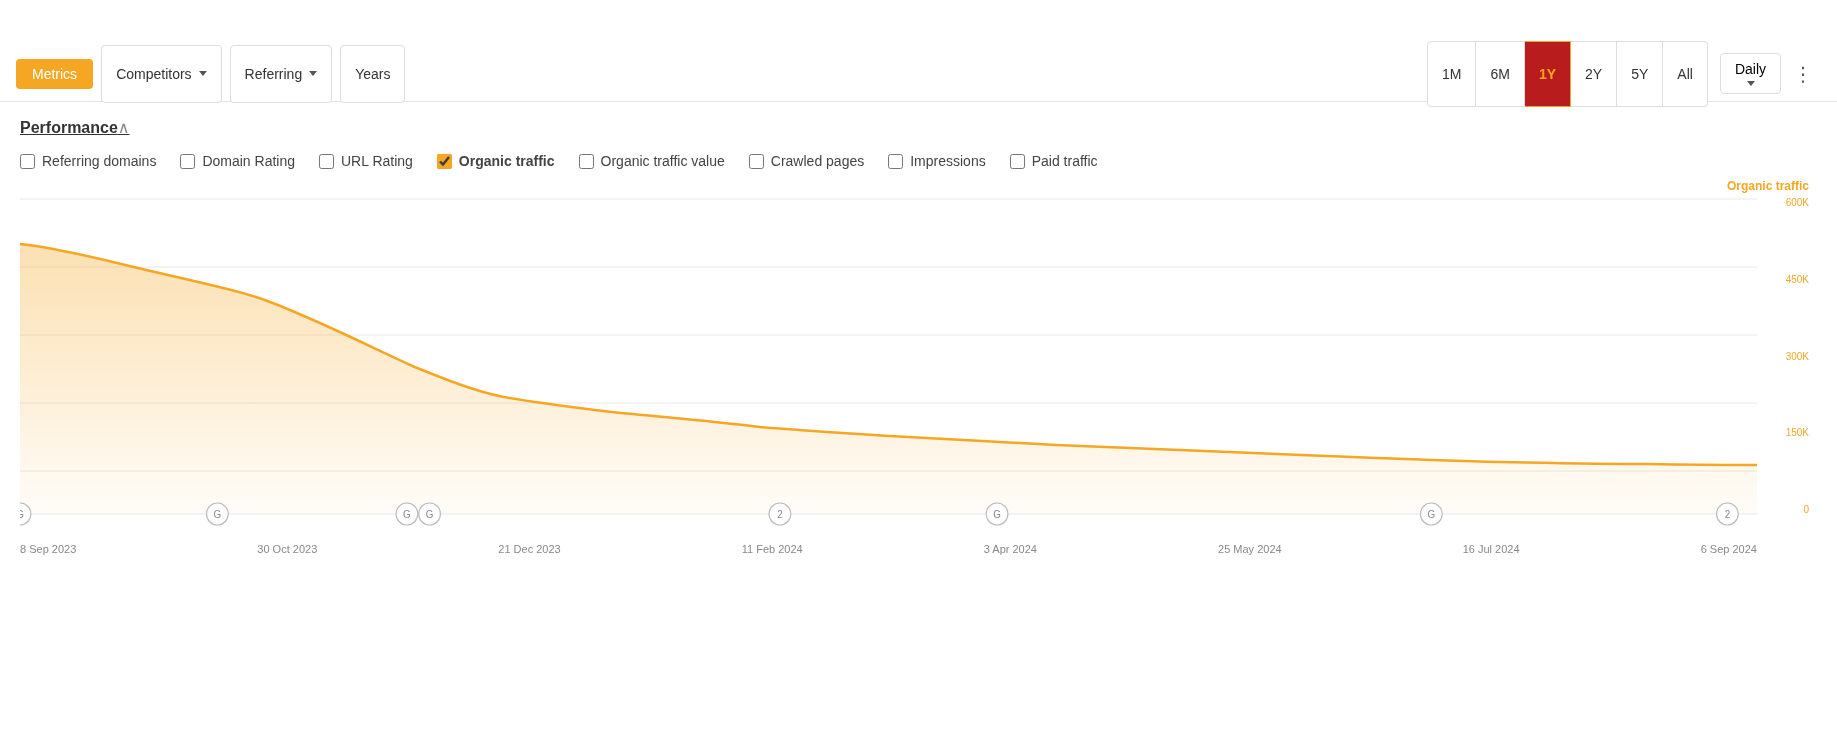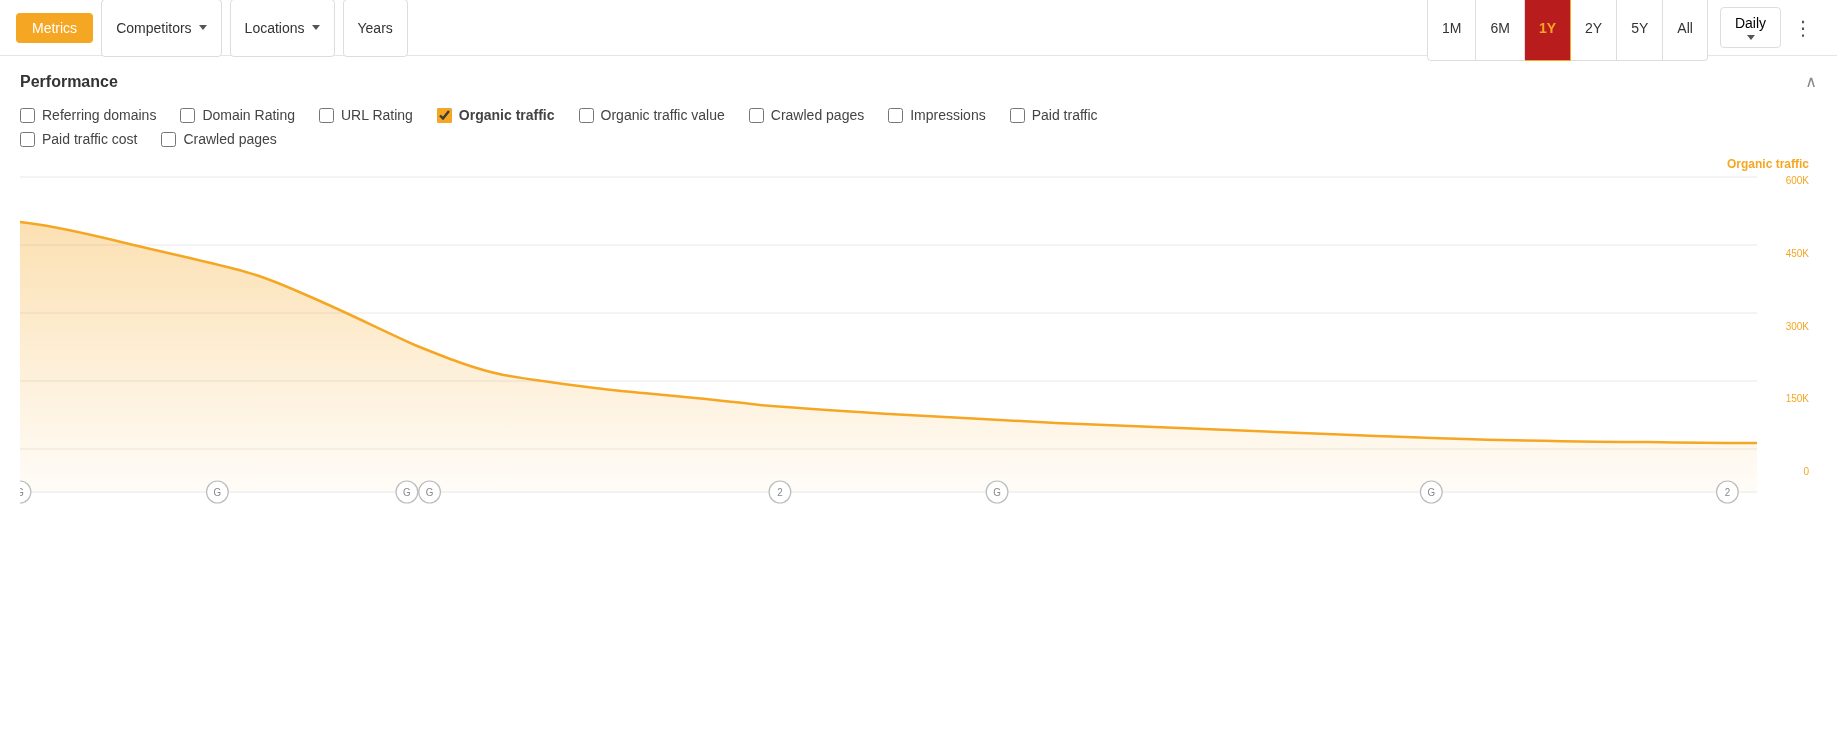--- a/index.html
+++ b/index.html
@@ -3,20 +3,21 @@
   <meta charset="utf-8">
   <style>
     * { box-sizing: border-box; margin: 0; padding: 0; }
     body { font-family: -apple-system, BlinkMacSystemFont, 'Segoe UI', Arial, sans-serif; background: #fff; color: #333; font-size: 14px; width: 1837px; }
 
     
     .toolbar {
       display: flex; align-items: center; justify-content: space-between;
       padding: 8px 16px; border-bottom: 1px solid #e5e5e5;
       height: 56px;
+      margin-top: 46px;
     }
     .toolbar-left { display: flex; align-items: center; gap: 8px; }
     .toolbar-right { display: flex; align-items: center; gap: 4px; }
 
     .btn-metrics {
       background: #f5a623; color: #fff; border: none; border-radius: 4px;
       padding: 7px 16px; font-size: 14px; font-weight: 500; cursor: pointer;
     }
     .btn-nav {
       background: #fff; color: #333; border: 1px solid #ddd; border-radius: 4px;
@@ -38,22 +39,23 @@
       padding: 7px 14px; font-size: 14px; cursor: pointer; margin-left: 8px;
       display: flex; align-items: center; gap: 4px; flex-direction: column;
     }
     .btn-more {
       background: none; border: none; cursor: pointer; font-size: 20px; color: #555; padding: 4px 8px;
     }
 
     
     .performance-section { padding: 16px 20px 0; }
     .performance-header {
-      display: flex; align-items: center; justify-content: space-between;
+      display: flex; align-items: center; justify-content: flex-start;
       margin-bottom: 16px;
+      text-decoration: underline;
     }
     .performance-title { font-size: 16px; font-weight: 700; }
 
     .metrics-row { display: flex; flex-wrap: wrap; gap: 12px 24px; margin-bottom: 8px; align-items: center; }
     .metric-item { display: flex; align-items: center; gap: 7px; font-size: 14px; color: #444; cursor: pointer; }
     .metric-item input[type=checkbox] { width: 15px; height: 15px; accent-color: #f5a623; cursor: pointer; }
     .metric-item.checked { font-weight: 700; }
 
     
     .chart-container { position: relative; margin: 0 0 0 0; padding: 0 20px 0 20px; }
@@ -64,21 +66,21 @@
 <body>
 
 <div class="toolbar">
   <div class="toolbar-left">
     <button class="btn-metrics">Metrics</button>
     <button class="btn-nav">
       <span>Competitors</span>
       <span class="chevron-down"></span>
     </button>
     <button class="btn-nav">
-      <span>Locations</span>
+      <span>Referring</span>
       <span class="chevron-down"></span>
     </button>
     <button class="btn-nav">
       <span>Years</span>
     </button>
   </div>
   <div class="toolbar-right">
     <div class="time-btn-group">
       <button class="time-btn">1M</button>
       <button class="time-btn">6M</button>
@@ -129,30 +131,20 @@
     <label class="metric-item">
       <input type="checkbox" style="">
       <span>Impressions</span>
     </label>
     <label class="metric-item">
       <input type="checkbox" style="">
       <span>Paid traffic</span>
     </label>
   </div>
 
-  <div class="metrics-row">
-    <label class="metric-item">
-      <input type="checkbox" style="">
-      <span>Paid traffic cost</span>
-    </label>
-    <label class="metric-item">
-      <input type="checkbox" style="">
-      <span>Crawled pages</span>
-    </label>
-  </div>
 </div>
 
 <div class="chart-container" style="margin-top:10px; position:relative;">
 
   <div style="position:absolute; right:28px; top:0; font-size:12px; color:#f5a623; font-weight:600; z-index:2;">Organic traffic</div>
 
   <div style="display:flex; flex-direction:row; width:100%;">
 
     <div style="flex:1; position:relative;">
       <svg width="100%" height="360" viewBox="0 0 1760 360" preserveAspectRatio="none" style="display:block;">
@@ -225,20 +217,30 @@
         <circle cx="990" cy="335" r="11" fill="white" stroke="#bbb" stroke-width="1.2"></circle>
         <text x="990" y="339" text-anchor="middle" font-size="10" fill="#888" font-family="Arial">G</text>
 
         <circle cx="1430" cy="335" r="11" fill="white" stroke="#bbb" stroke-width="1.2"></circle>
         <text x="1430" y="339" text-anchor="middle" font-size="10" fill="#888" font-family="Arial">G</text>
 
         <circle cx="1730" cy="335" r="11" fill="white" stroke="#bbb" stroke-width="1.2"></circle>
         <text x="1730" y="339" text-anchor="middle" font-size="10" fill="#888" font-family="Arial">2</text>
       </svg>
 
+      <div style="display:flex; justify-content:space-between; padding: 4px 0 0 0; font-size:11px; color:#888;">
+        <span>8 Sep 2023</span>
+        <span>30 Oct 2023</span>
+        <span>21 Dec 2023</span>
+        <span>11 Feb 2024</span>
+        <span>3 Apr 2024</span>
+        <span>25 May 2024</span>
+        <span>16 Jul 2024</span>
+        <span>6 Sep 2024</span>
+      </div>
     </div>
 
     <div style="width:60px; display:flex; flex-direction:column; justify-content:space-between; align-items:flex-end; padding: 18px 8px 40px 0; font-size:10px; color:#f5a623; font-weight:500;">
       <span>600K</span>
       <span>450K</span>
       <span>300K</span>
       <span>150K</span>
       <span>0</span>
     </div>
   </div>

